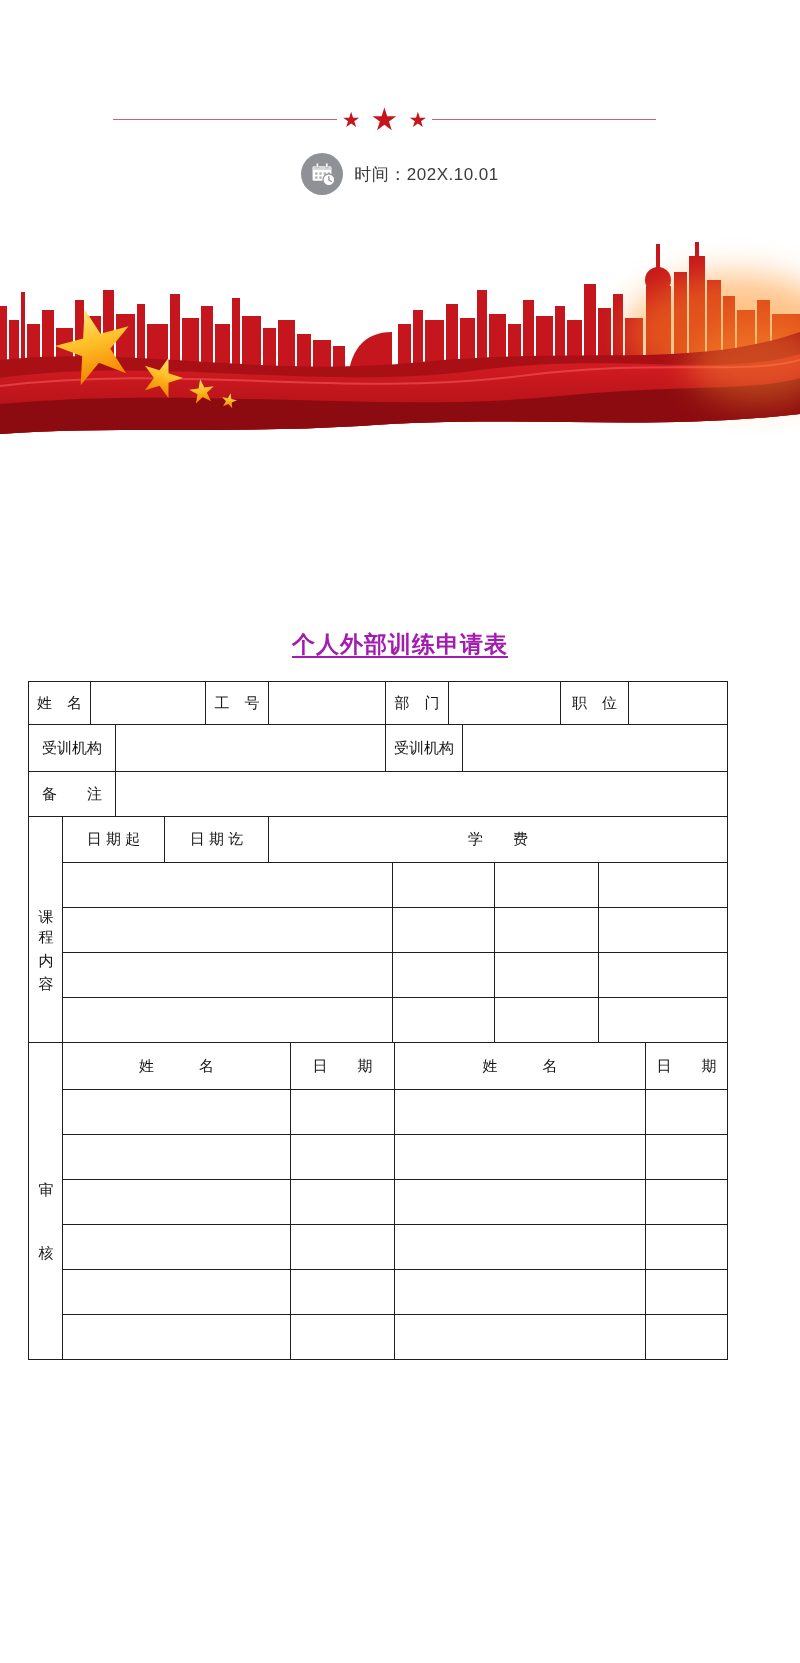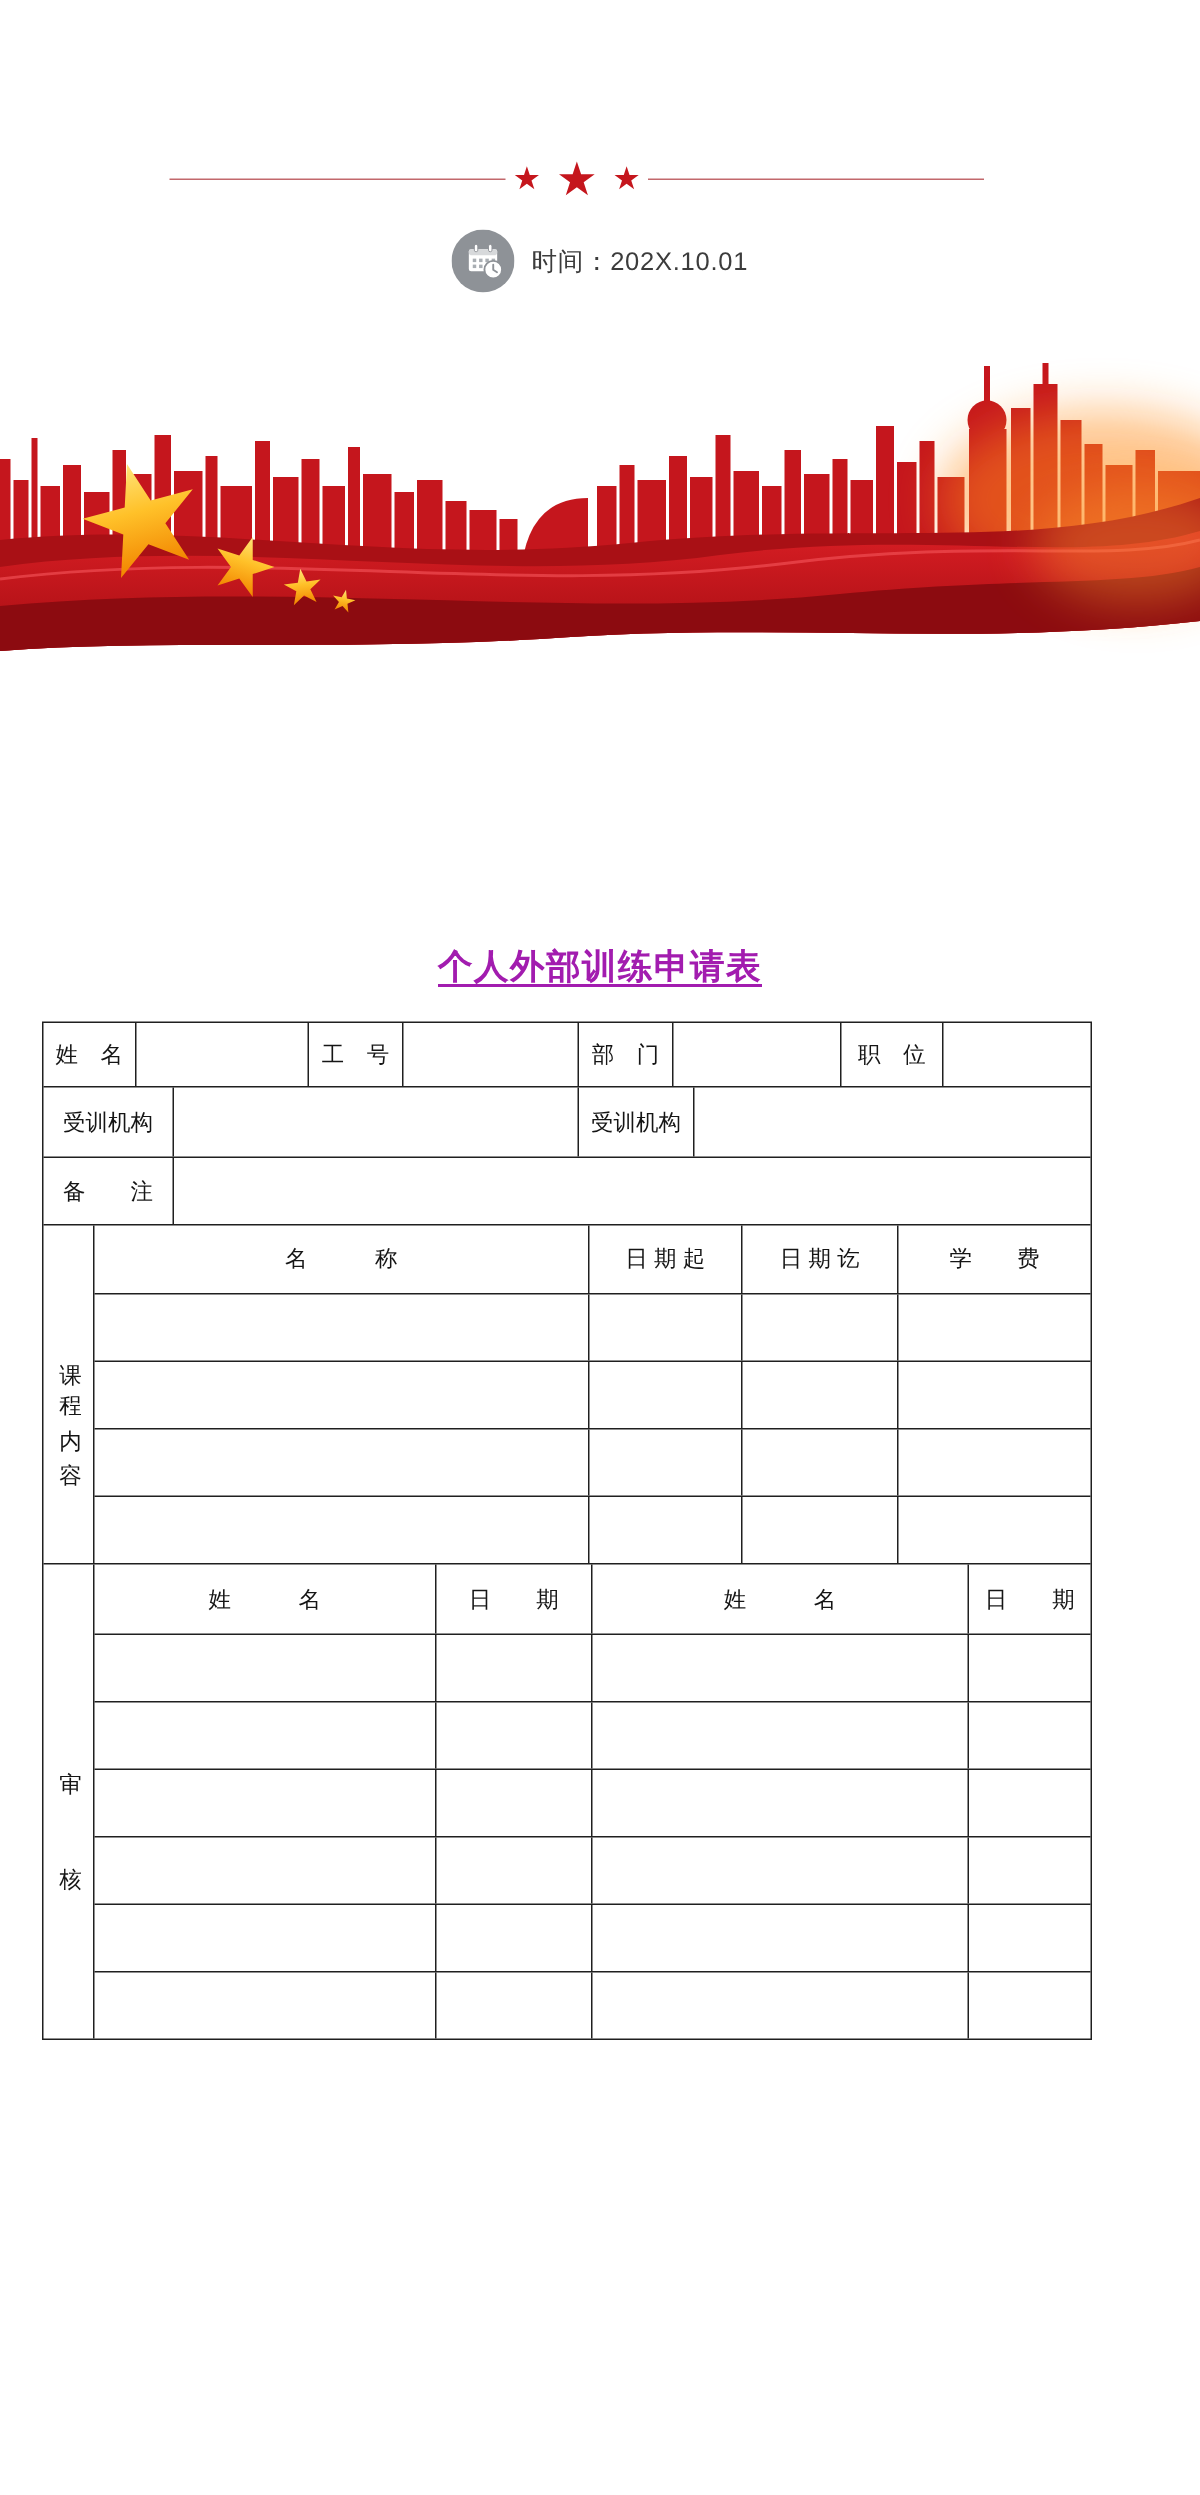--- a/index.html
+++ b/index.html
@@ -200,21 +200,20 @@
     <div class="fcell grow last"></div>
   </div>
 
 
   <div class="fsection bt">
     <div class="side-cell">
       <span class="side-text course-side">课程内容</span>
     </div>
     <div class="section-body">
       <div class="frow h45">
-        <div class="fcell" style="width:330px">名　　　称</div>
         <div class="fcell" style="width:102px">日 期 起</div>
         <div class="fcell" style="width:104px">日 期 讫</div>
         <div class="fcell grow last">学　　费</div>
       </div>
       <div id="course-rows">
           <div class="frow bt h45">
             <div class="fcell" style="width: 330px;"></div>
             <div class="fcell" style="width: 102px;"></div>
             <div class="fcell" style="width: 104px;"></div>
             <div class="fcell grow last"></div>

